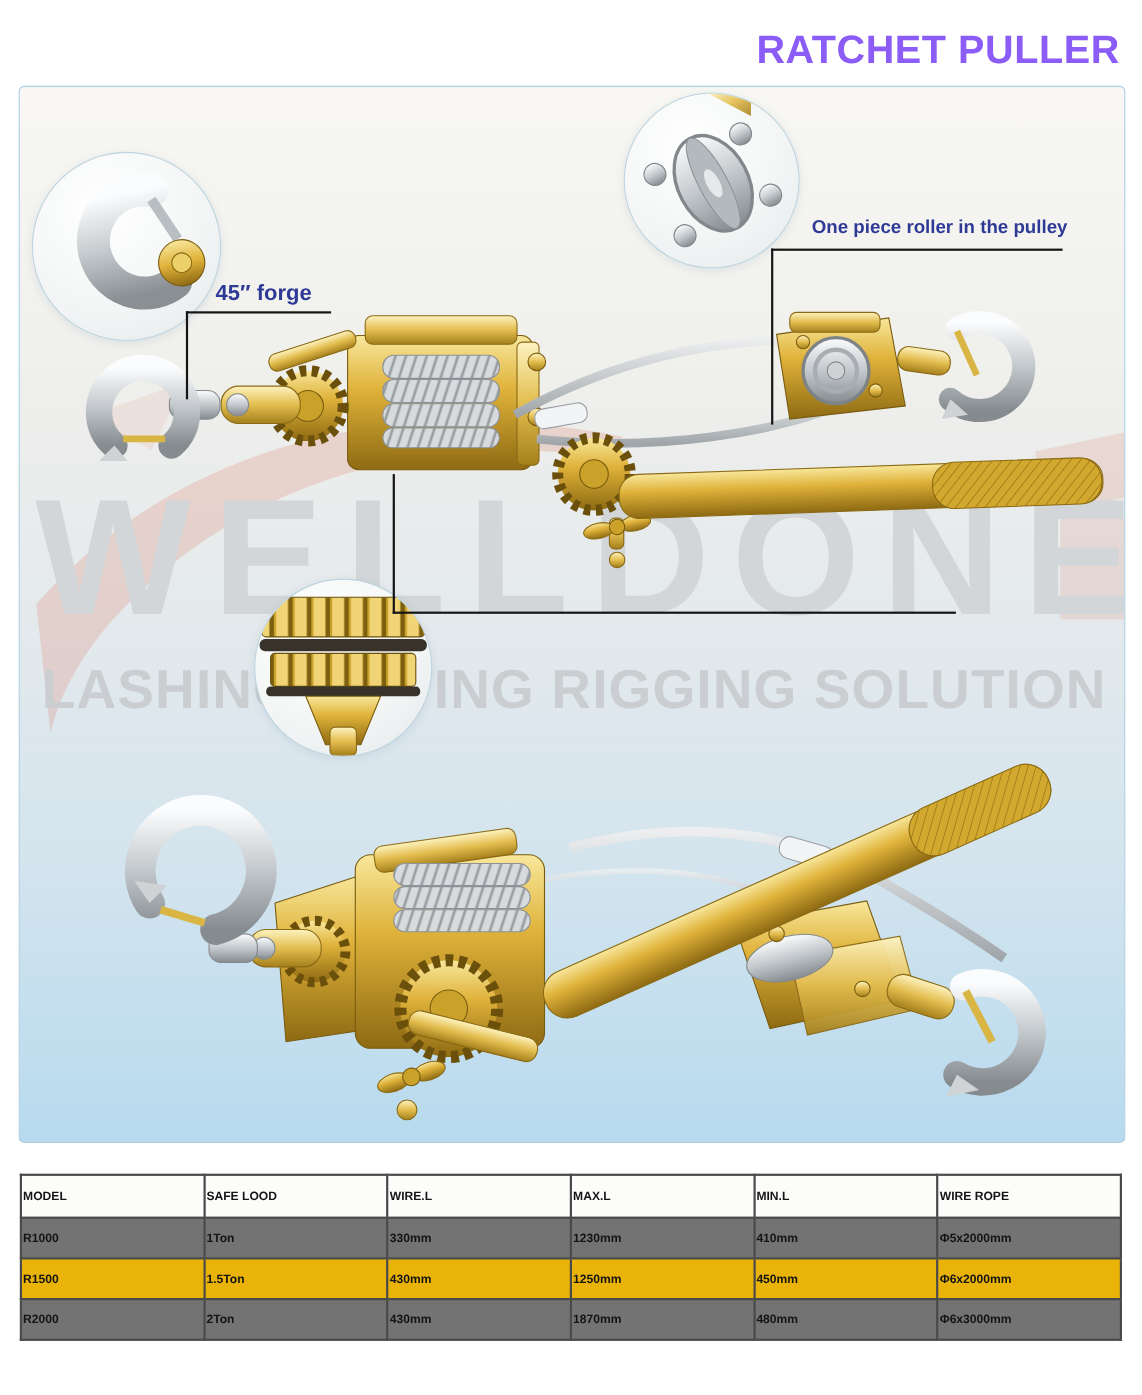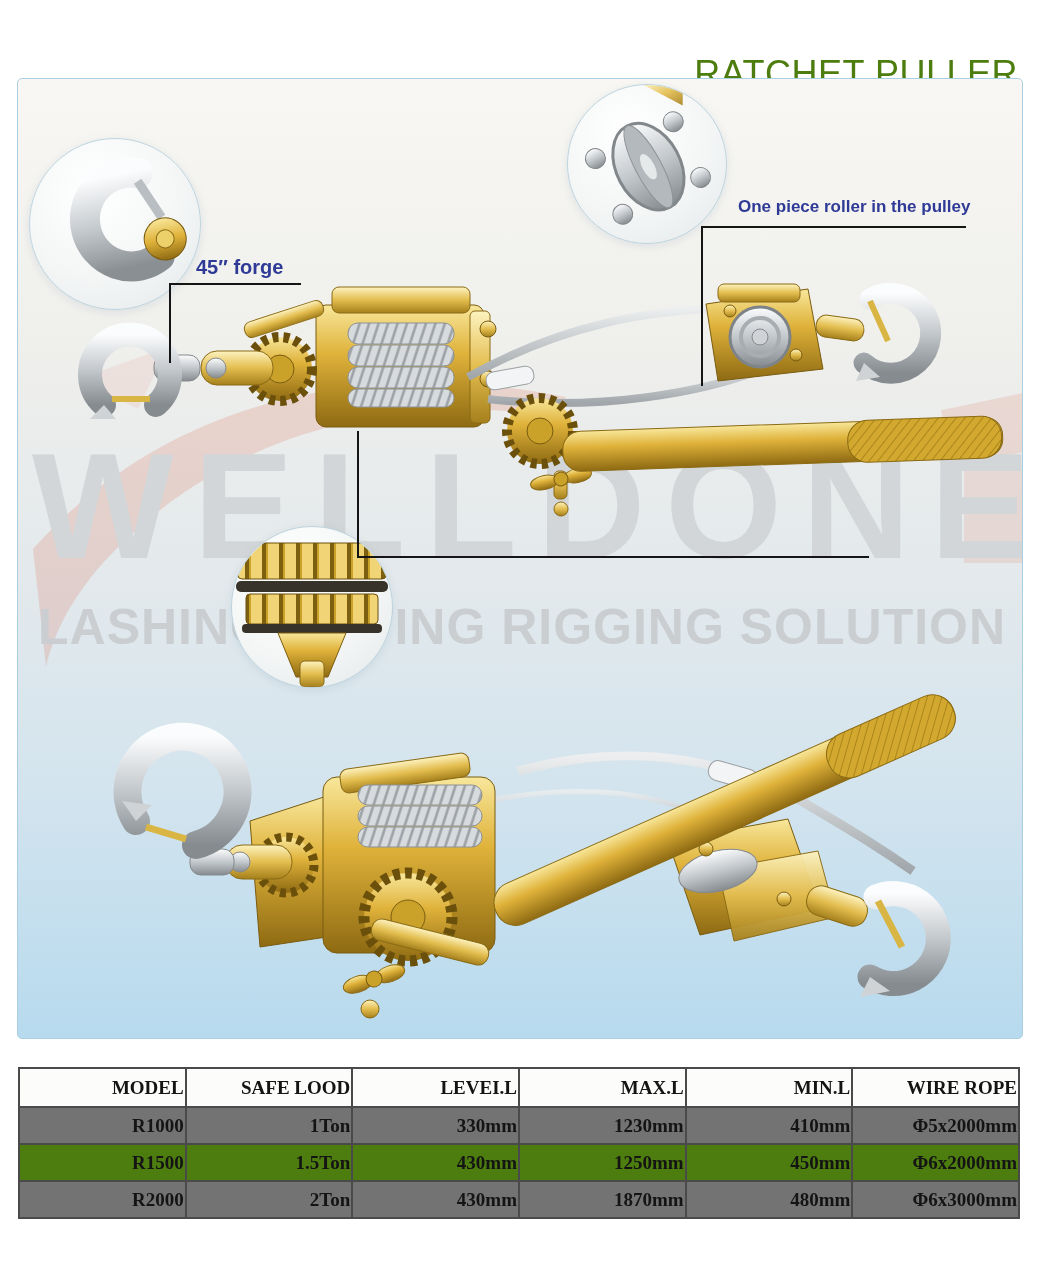--- a/index.html
+++ b/index.html
@@ -5,23 +5,22 @@
   html,body{margin:0;padding:0;}
   body{
     width:1038px;height:1268px;
     background:#ffffff;
     font-family:"Liberation Sans", sans-serif;
     position:relative;
     overflow:hidden;
   }
   .page-title{
     position:absolute;top:24px;right:20px;
-    font-size:36px;font-weight:400;color:#4d7c0f;letter-spacing:.5px;
+    font-size:36px;font-weight:700;color:#8b5cf6;letter-spacing:.5px;
     white-space:nowrap;
-    margin-top:29px;
   }
   .panel{
     position:absolute;left:17px;top:78px;width:1004px;height:959px;
     border:1px solid #aacfe2;border-radius:5px;
     background:linear-gradient(180deg,#f8f7f3 0%,#efefec 28%,#e3e9ec 52%,#d3e4ee 74%,#b7daee 100%);
     overflow:hidden;
   }
   .swoosh{position:absolute;left:0;top:0;width:1004px;height:959px;z-index:1;}
   .wm-brand{
     position:absolute;left:14px;top:352px;z-index:2;
@@ -53,27 +52,27 @@
   .cline{position:absolute;background:#151515;z-index:5;}
   .l-forge-h{left:151px;top:204px;width:132px;height:2px;}
   .l-forge-v{left:151px;top:204px;width:2px;height:80px;}
   .l-roller-h{left:683px;top:147px;width:265px;height:2px;}
   .l-roller-v{left:683px;top:147px;width:2px;height:160px;}
   .l-gear-h{left:339px;top:477px;width:512px;height:2px;}
   .l-gear-v{left:339px;top:352px;width:2px;height:127px;}
   .spec-wrap{position:absolute;left:18px;top:1067px;width:1002px;}
   table.spec{border-collapse:collapse;width:100%;table-layout:fixed;}
   table.spec th,table.spec td{
-    border:2px solid #4a4a4a;text-align:right;vertical-align:middle;
-    font-size:19px;color:#141414;font-family:Liberation Serif, serif;
+    border:2px solid #4a4a4a;text-align:left;vertical-align:middle;
+    font-size:11px;color:#141414;
   }
   table.spec th{height:35px;font-weight:800;background:#fcfcfb;}
   table.spec td{height:33px;font-weight:700;}
   tr.alt td{background:#737373;}
-  tr.plain td{background:#4d7c0f;margin-left:45px;}
+  tr.plain td{background:#eab308;margin-left:45px;}
 </style>
 </head>
 <body>
 
 <div class="page-title">RATCHET PULLER</div>
 
 <div class="panel">
 
   <svg class="swoosh" viewBox="0 0 1004 959">
     <path d="M 15,470 C 140,330 330,275 548,318 L 540,338 C 355,308 185,368 78,492 C 55,520 36,552 28,588 Z" fill="#dd6b52" opacity="0.20"></path>
@@ -315,21 +314,21 @@
   <div class="cline l-gear-h"></div>
   <div class="cline l-gear-v"></div>
 </div>
 
 <div class="spec-wrap">
   <table class="spec">
     <thead>
       <tr>
         <th>MODEL</th>
         <th>SAFE LOOD</th>
-        <th>LEVEI.L</th>
+        <th>WIRE.L</th>
         <th>MAX.L</th>
         <th>MIN.L</th>
         <th>WIRE ROPE</th>
       </tr>
     </thead>
     <tbody>
       <tr class="alt">
         <td>R1000</td>
         <td>1Ton</td>
         <td>330mm</td>

